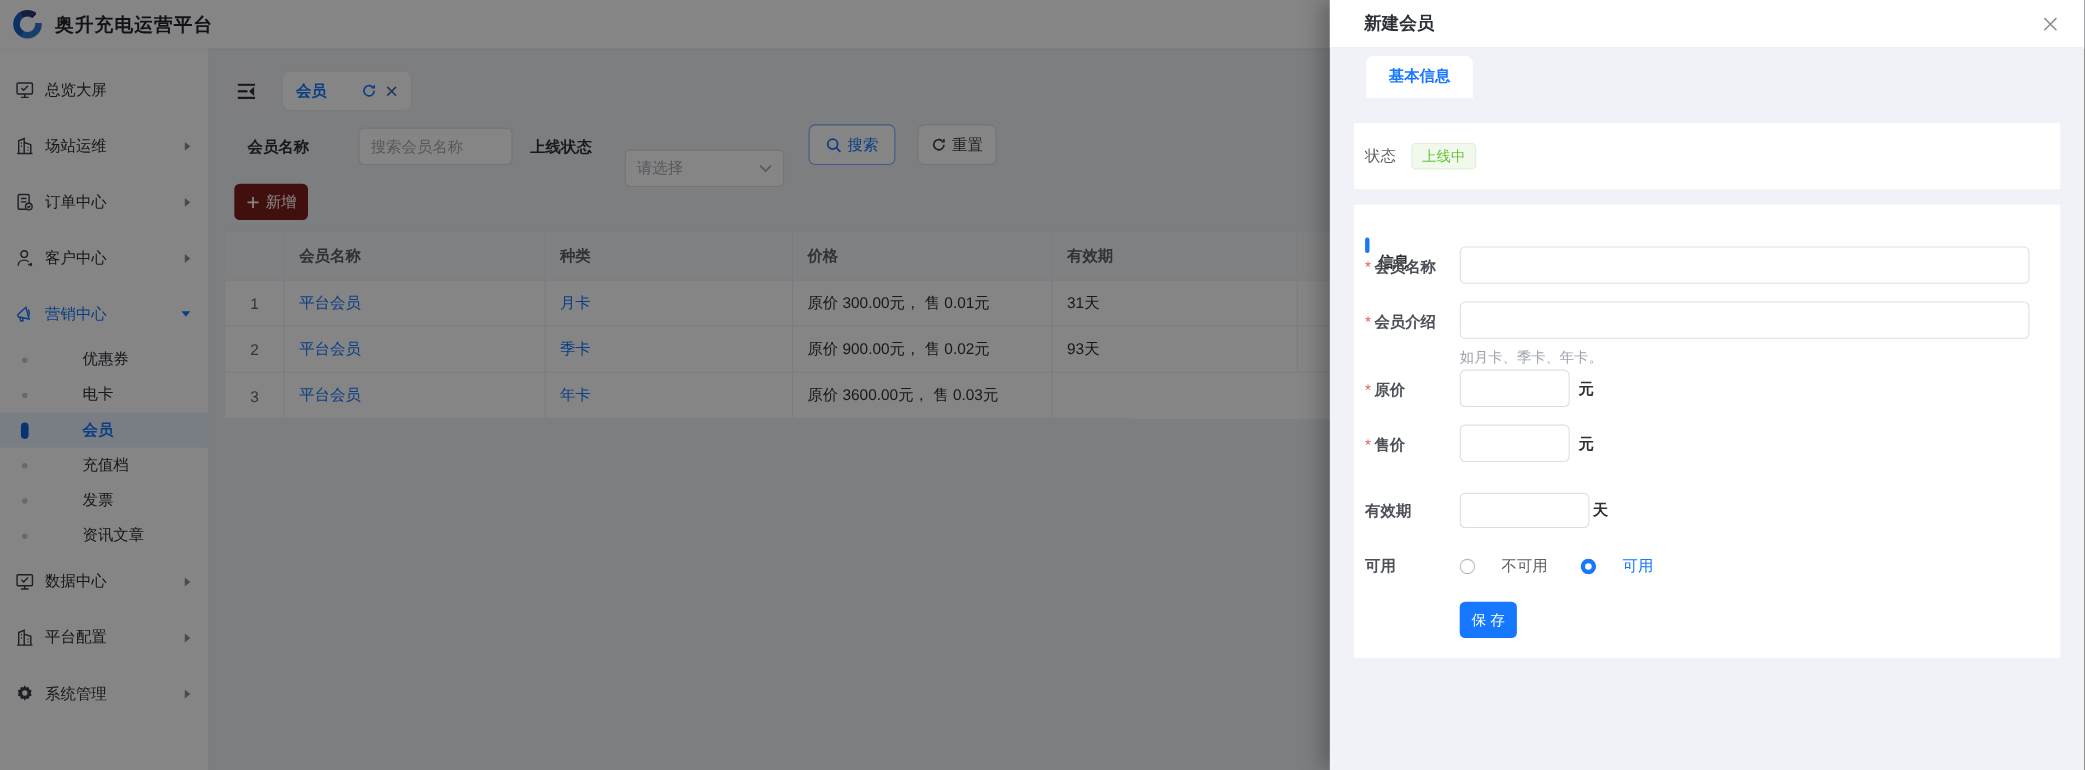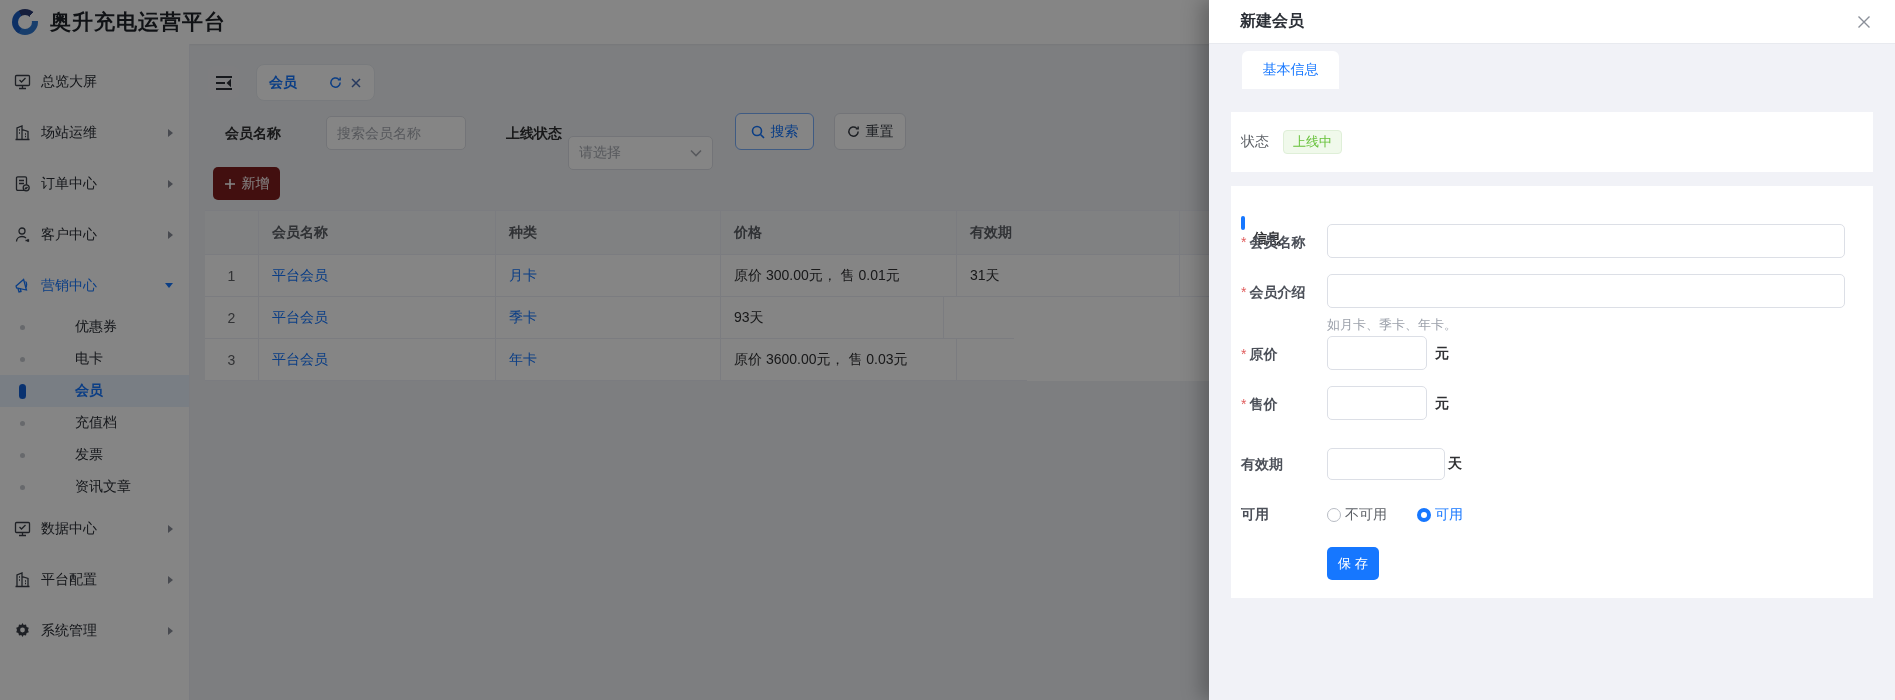--- a/index.html
+++ b/index.html
@@ -14,21 +14,21 @@
   .app-header{
     position:absolute; left:0; top:0; width:100%; height:44px;
     background:#fff; display:flex; align-items:center; padding:0 12px;
     box-shadow:0 1px 2px rgba(0,0,0,.06); z-index:1;
   }
   .logo{
     width:26px; height:26px; border-radius:50%; position:relative; margin-right:12px;
     background:conic-gradient(from -30deg, #2a3a74 0deg 70deg, rgba(0,0,0,0) 70deg 115deg, #2e77d0 115deg 240deg, #1a5cc2 240deg 360deg);
   }
   .logo::after{ content:""; position:absolute; inset:6px; border-radius:50%; background:#fff; }
-  .app-title{ font-size:21px; font-weight:bold; color:#1f2329; letter-spacing:1px; }
+  .app-title{ font-size:17px; font-weight:bold; color:#1f2329; letter-spacing:1px; }
 
   
   .sidebar{
     position:absolute; left:0; top:44px; bottom:0; width:190px;
     background:#fff; border-right:1px solid #ebeef5; padding-top:12px; overflow:hidden; z-index:1;
   }
   .m-item{ height:51px; display:flex; align-items:center; padding:0 16px 0 14px; cursor:pointer; color:#2b2f36; }
   .m-item .mi-icon{ width:17px; height:17px; margin-right:10px; flex:none; }
   .m-item .mi-icon svg{ width:17px; height:17px; display:block; }
   .m-item .mi-label{ flex:1; }
@@ -45,21 +45,21 @@
   .collapse-btn{
     position:absolute; left:18px; top:22px; width:31px; height:33px; border-radius:6px;
     background:#f1f2f5; display:flex; align-items:center; justify-content:center; cursor:pointer;
   }
   .tab-chip{
     position:absolute; left:66px; top:20px; width:119px; height:37px; background:#fff;
     border:1px solid #e7eaf0; border-radius:8px; display:flex; align-items:center; padding:0 12px; gap:8px; cursor:pointer;
   }
   .tab-chip .tc-label{ color:#1677ff; font-weight:bold; flex:1; }
   .filter-label{ position:absolute; font-weight:bold; color:#303133; top:81px; }
-  .fl-name{ left:35px; } .fl-status{ left:316px; }
+  .fl-name{ left:35px; } .fl-status{ left:292px; }
   .f-input{
     position:absolute; left:136px; top:72px; width:140px; height:34px; background:#fff;
     border:1px solid #dcdfe6; border-radius:5px; padding:0 10px; font-size:14px; color:#303133;
     font-family:inherit;
   }
   .f-input::placeholder{ color:#a8abb2; }
   .f-select{
     position:absolute; left:378px; top:72px; width:145px; height:34px; background:#fff;
     border:1px solid #dcdfe6; border-radius:5px; display:flex; align-items:center; padding:0 10px; cursor:pointer;margin-top:20px;
   }
@@ -83,37 +83,37 @@
   .mask{ position:absolute; left:0; top:0; width:1209px; height:700px; background:rgba(0,0,0,0.48); z-index:10; }
 
   
   .drawer{
     position:absolute; left:1209px; top:0; width:686px; height:700px; background:#f1f2f7; z-index:20;
     box-shadow:-8px 0 18px rgba(0,0,0,.25);
   }
   .d-header{ position:absolute; left:0; top:0; width:100%; height:44px; background:#fff; border-bottom:1px solid #e8eaef; display:flex; align-items:center; padding:0 20px 0 31px; }
   .d-title{ font-size:16px; font-weight:bold; color:#2b2f36; flex:1; }
   .d-close{ width:22px; height:22px; cursor:pointer; display:flex; align-items:center; justify-content:center; }
-  .d-tab{ position:absolute; left:33px; top:51px; width:97px; height:38px; background:#fff; border-radius:6px 6px 0 0; display:flex; align-items:center; justify-content:center; color:#1677ff; cursor:pointer; }
+  .d-tab{ position:absolute; left:33px; top:51px; width:97px; height:38px; background:#fff; border-radius:6px 6px 0 0; display:flex; align-items:center; justify-content:center; color:#1677ff; cursor:pointer;font-weight:bold; }
   .d-card{ position:absolute; left:22px; width:642px; background:#fff; border-radius:0; }
   .card-status{ top:112px; height:60px; display:flex; align-items:center; padding:0 10px; gap:14px; }
   .lbl{ color:#5c6066; }
   .tag-success{ height:24px; padding:0 9px; display:flex; align-items:center; background:#f0f9eb; border:1px solid #dfefd8; border-radius:4px; color:#67c23a; font-size:13px; }
   .card-info{ top:186px; height:412px; }
   .sec-head{ position:absolute; left:10px; top:12px; display:flex; align-items:center; gap:8px; }
   .sec-bar{ width:4px; height:14px; border-radius:2px; background:#1677ff; }
   .sec-title{ font-weight:bold; color:#303133;margin-top:32px; }
   .f-row-label{ position:absolute; left:10px; color:#4c5059; font-weight:bold; }
   .req{ color:#e05c5c; margin-right:3px; font-weight:normal; }
   .d-input{ position:absolute; left:96px; background:#fff; border:1px solid #dcdfe6; border-radius:5px; height:34px; padding:0 10px; font-size:14px; font-family:inherit; }
   .w-wide{ width:518px; } .w-small{ width:100px; } .w-mid{ width:118px; height:32px; }
   .suffix{ position:absolute; font-weight:bold; color:#303133; }
   .helper{ position:absolute; left:96px; top:130px; color:#9ca1ab; font-size:13px; }
   .radio-row{ position:absolute; left:96px; top:320px; display:flex; align-items:center; gap:30px; }
-  .radio{ display:flex; align-items:center; gap:4px; cursor:pointer; color:#5c6066; }
+  .radio{ display:flex; align-items:center; gap:24px; cursor:pointer; color:#5c6066; }
   .rdo{ width:14px; height:14px; border-radius:50%; border:1px solid #b8bcc4; background:#fff; }
   .radio.checked .rdo{ border:4.5px solid #1677ff; }
   .radio.checked .r-lbl{ color:#1677ff; }
   .btn-save{ position:absolute; left:96px; top:361px; width:52px; height:33px; background:#1677ff; color:#fff; border:none; border-radius:5px; }
 </style>
 </head>
 <body>
 
 <div class="stage">
 
@@ -299,20 +299,21 @@
         <div class="td c5"></div>
       </div>
       <div class="tr">
         <div class="td c0">2</div>
         <div class="td c1">
             <span class="cell-link">平台会员</span>
           </div>
         <div class="td c2">
             <span class="cell-link">季卡</span>
           </div>
+        <div class="td c3">原价 900.00元， 售 0.02元</div>
         <div class="td c4">93天</div>
         <div class="td c5"></div>
       </div>
       <div class="tr">
         <div class="td c0">3</div>
         <div class="td c1">
             <span class="cell-link">平台会员</span>
           </div>
         <div class="td c2">
             <span class="cell-link">年卡</span>

